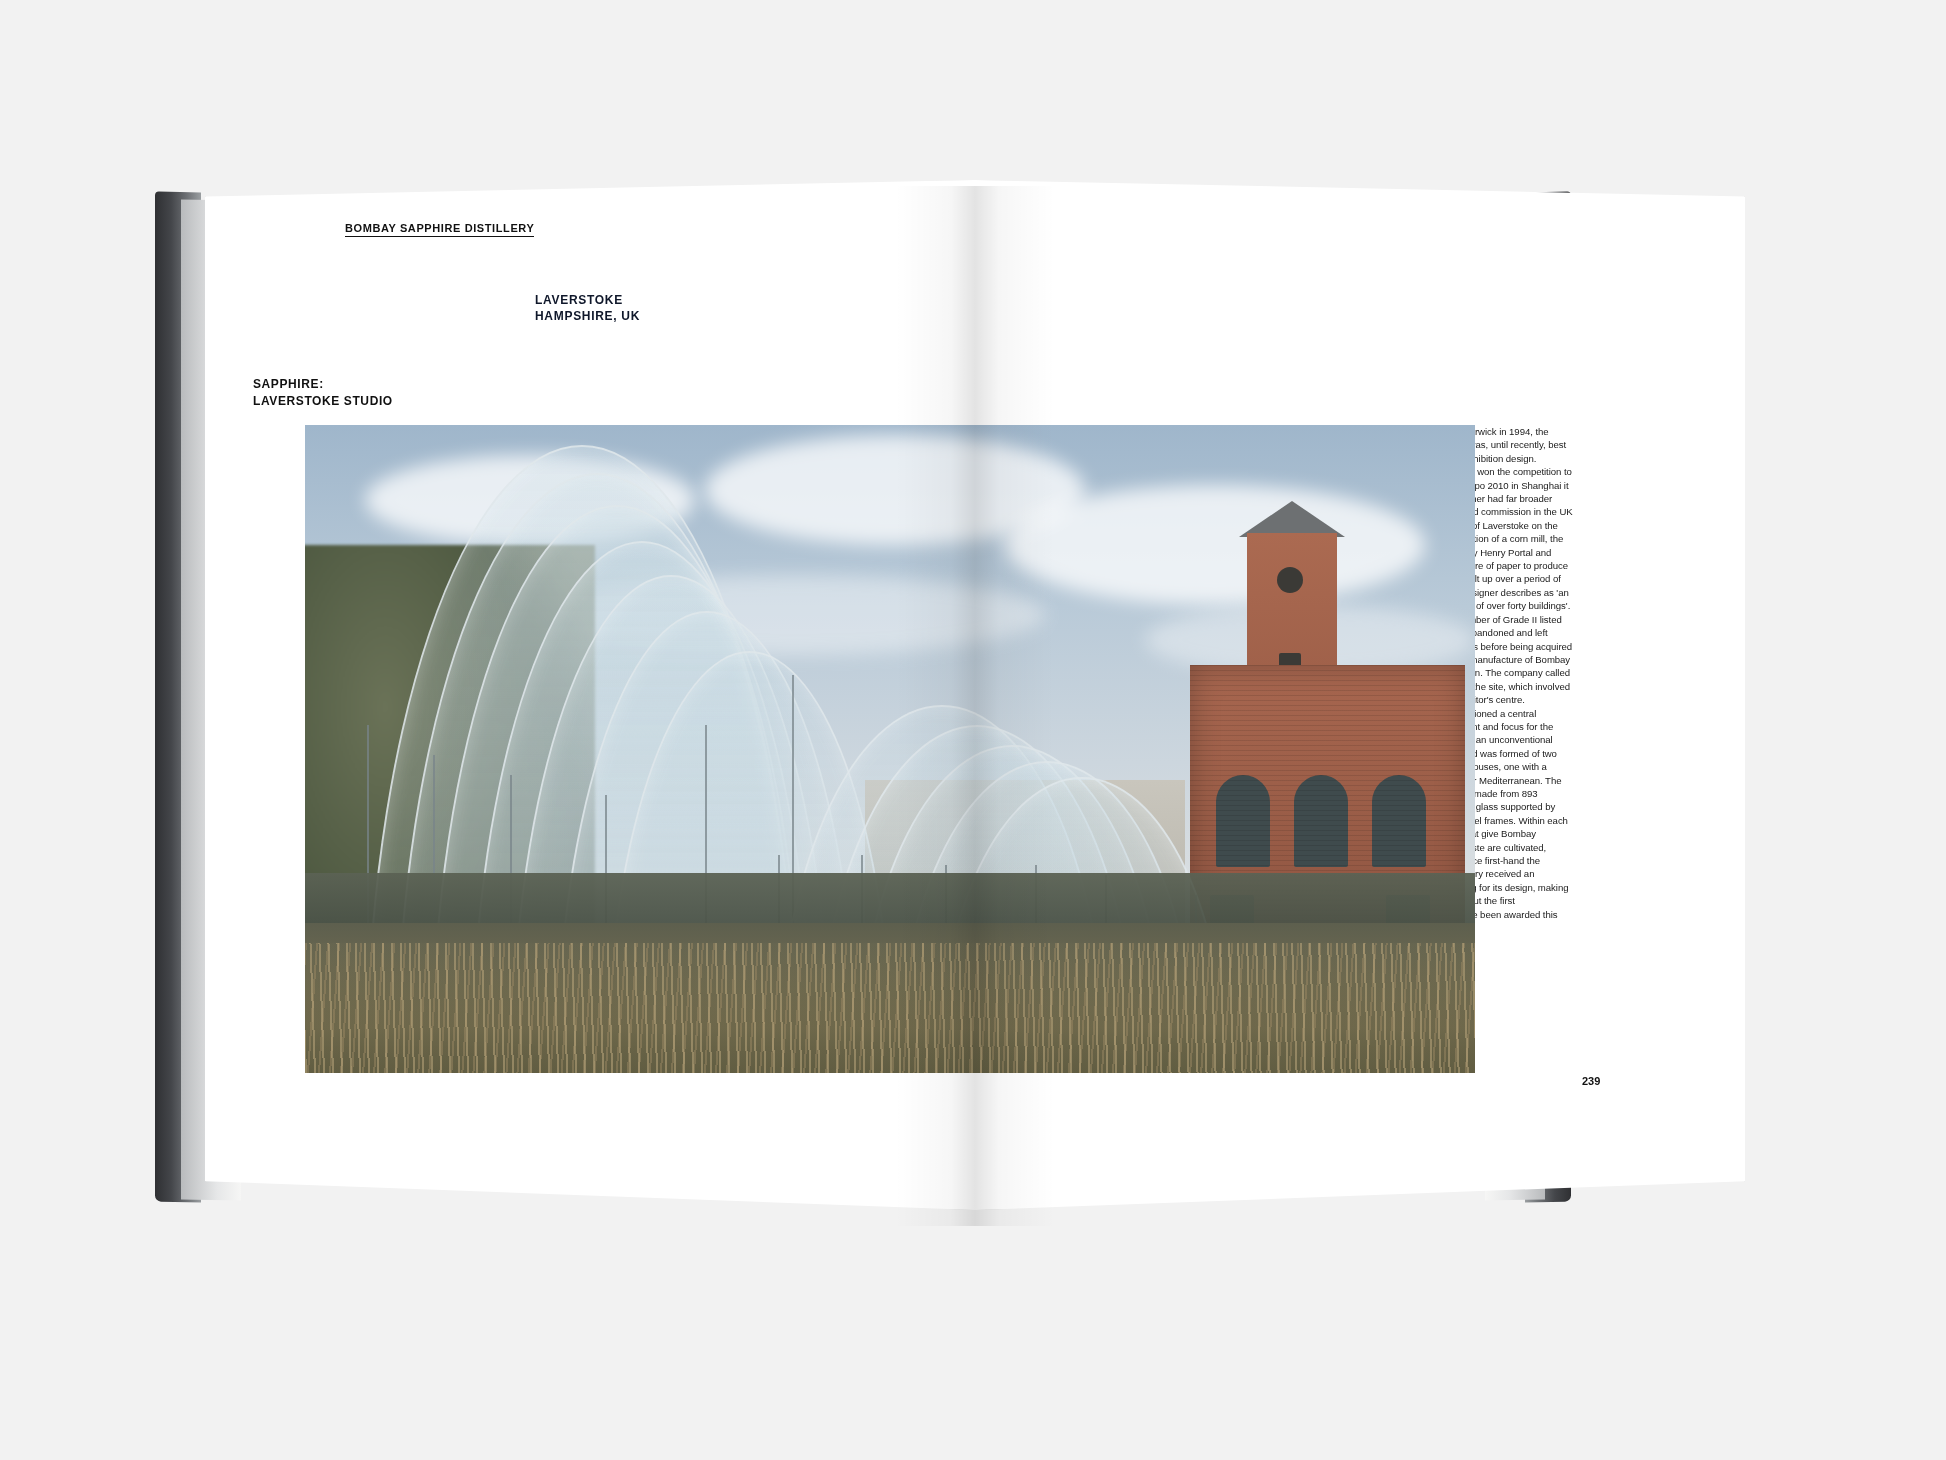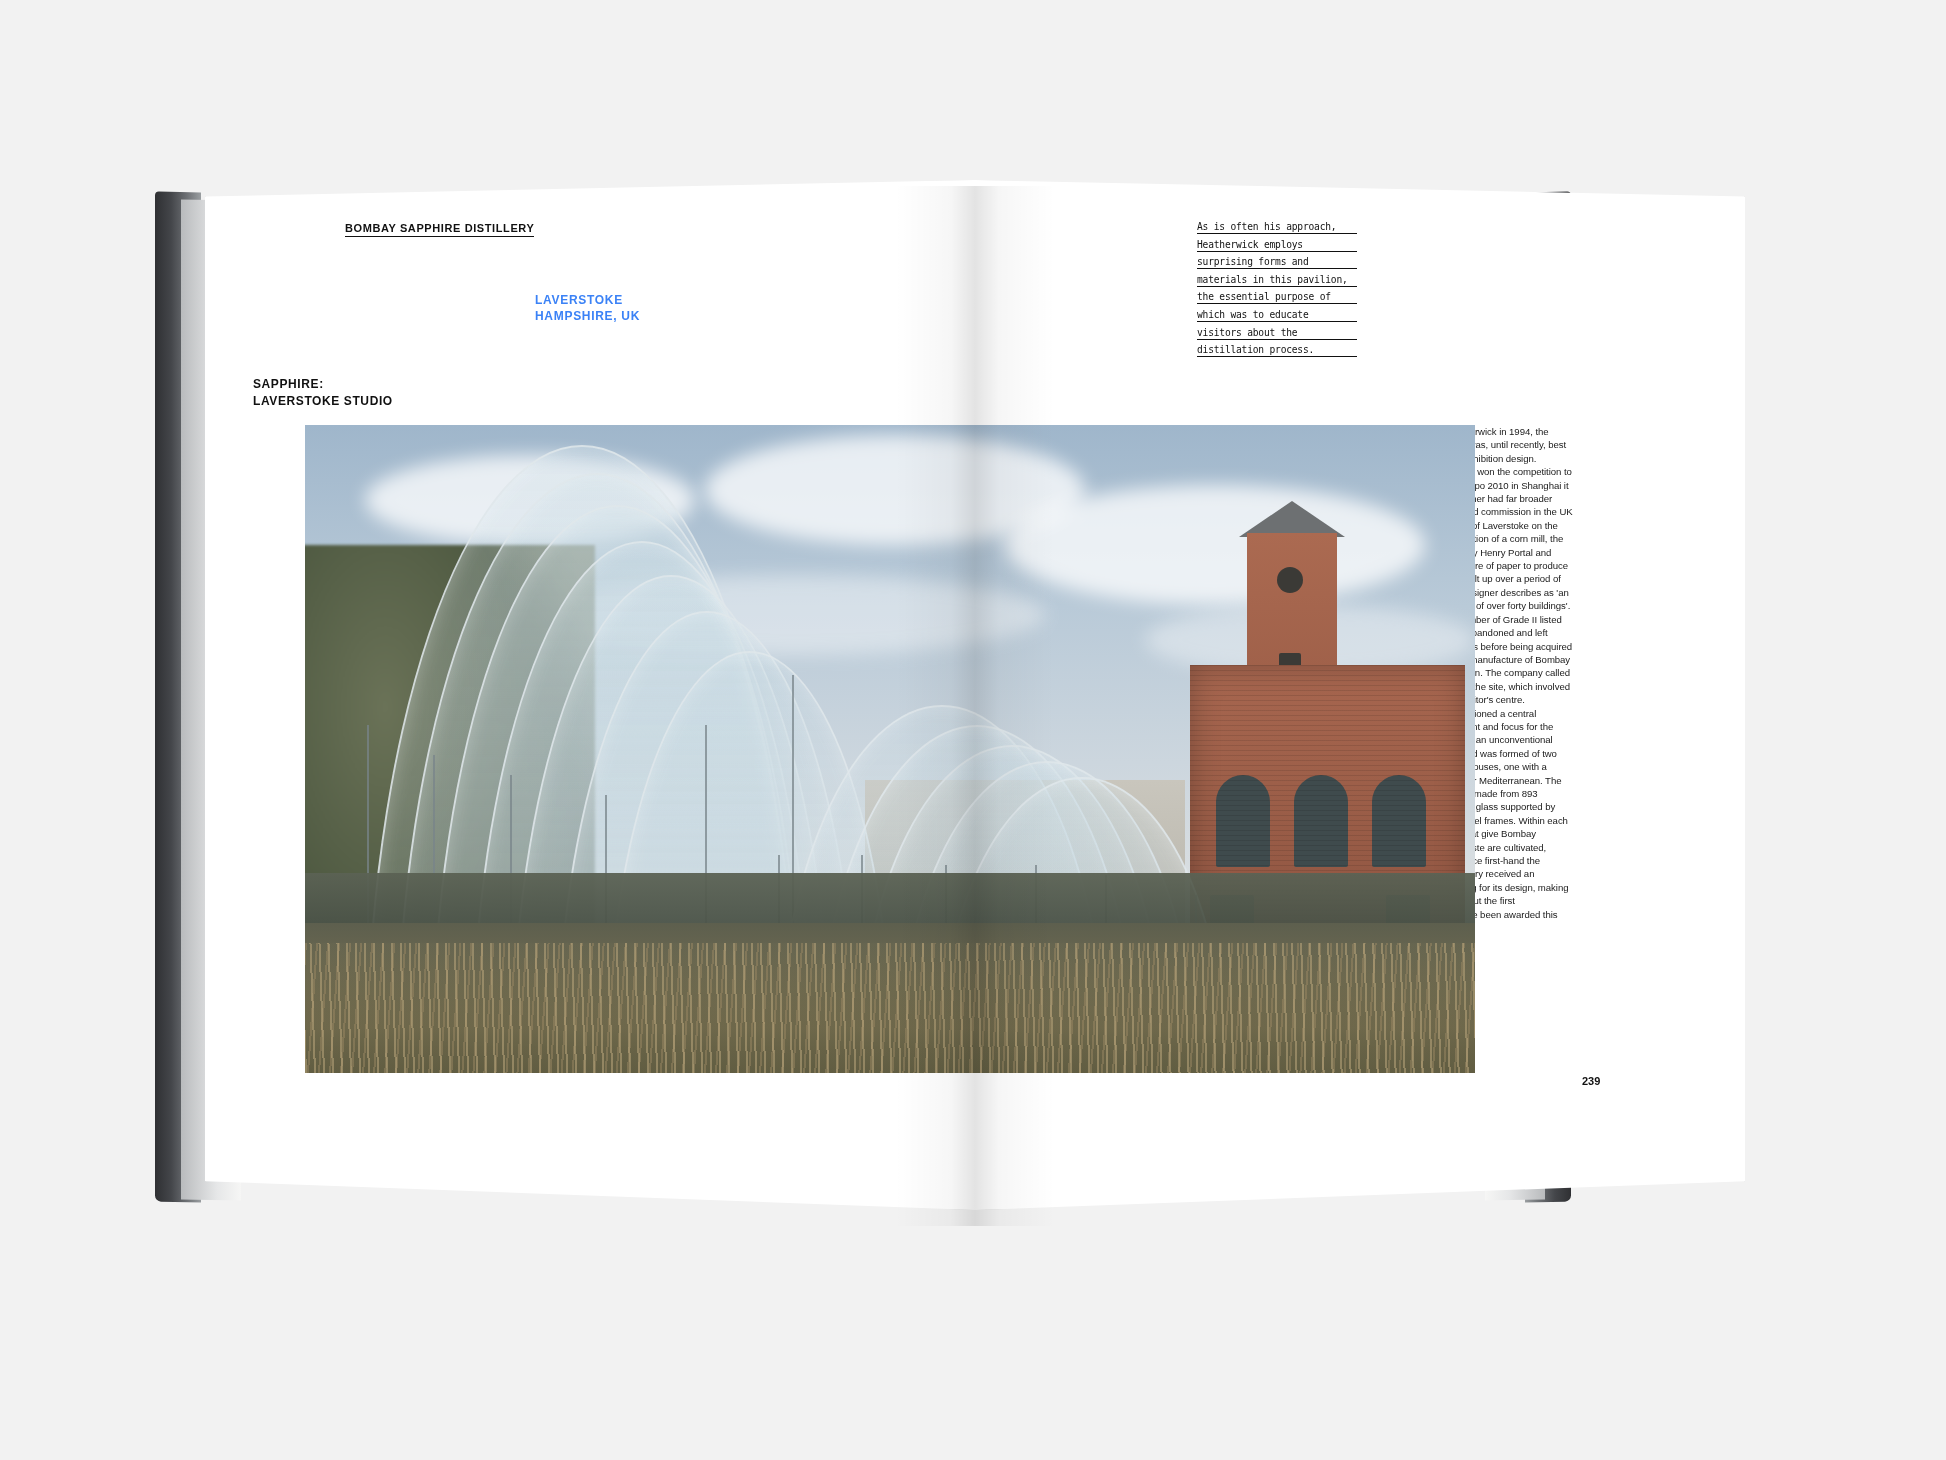--- a/index.html
+++ b/index.html
@@ -130,21 +130,21 @@
     line-height: 13px;
   }
 
   .project-loc {
     position: absolute;
     left: 330px;
     top: 112px;
     font-size: 12px;
     font-weight: bold;
     letter-spacing: 0.7px;
-    color: #3b82f6;
+    color: #0f172a;
     line-height: 16px;
   }
 
   .architect-block {
     position: absolute;
     left: 48px;
     top: 196px;
     font-size: 12px;
     font-weight: bold;
     letter-spacing: 0.6px;
@@ -369,21 +369,20 @@
           <div>HAMPSHIRE, UK</div>
         </div>
 
         <div class="architect-block">
           <div>SAPPHIRE:</div>
           <div>LAVERSTOKE STUDIO</div>
         </div>
       </div>
 
       <div class="page right">
-        <div class="pull-quote">As is often his approach, Heatherwick employs surprising forms and materials in this pavilion, the essential purpose of which was to educate visitors about the distillation process.</div>
 
         <div class="body-col">Founded by Thomas Heatherwick in 1994, the studio that bears his name was, until recently, best known for its product and exhibition design. However, when Heatherwick won the competition to design the UK Pavilion at Expo 2010 in Shanghai it became clear that the designer had far broader ambitions. His first completed commission in the UK involves a site in the village of Laverstoke on the river Test. Originally the location of a corn mill, the land was acquired in 1718 by Henry Portal and developed for the manufacture of paper to produce bank notes. The site was built up over a period of two centuries in what the designer describes as 'an uncoordinated accumulation of over forty buildings'. The complex included a number of Grade II listed buildings, which had been abandoned and left derelict for a number of years before being acquired by Bacardi as a site for the manufacture of Bombay Sapphire, its own brand of gin. The company called on Heatherwick to refurbish the site, which involved creating a distillery and a visitor's centre. Heatherwick's scheme envisioned a central courtyard as a gathering point and focus for the site. The visitor's centre was an unconventional pavilion within this space and was formed of two intertwining botanical glasshouses, one with a tropical climate and the other Mediterranean. The asymmetrical structures are made from 893 individually crafted pieces of glass supported by bronze-finished stainless steel frames. Within each one the ten plant species that give Bombay Sapphire gin its particular taste are cultivated, enabling visitors to experience first-hand the distillery process. The distillery received an 'outstanding' BREEAM rating for its design, making it not only the first distillery but the first refurbishment project to have been awarded this distinction.</div>
 
         <div class="folio">239</div>
       </div>
 
       <div class="photo-wrap">
         <div class="photo">
           <div class="sky"></div>
 

